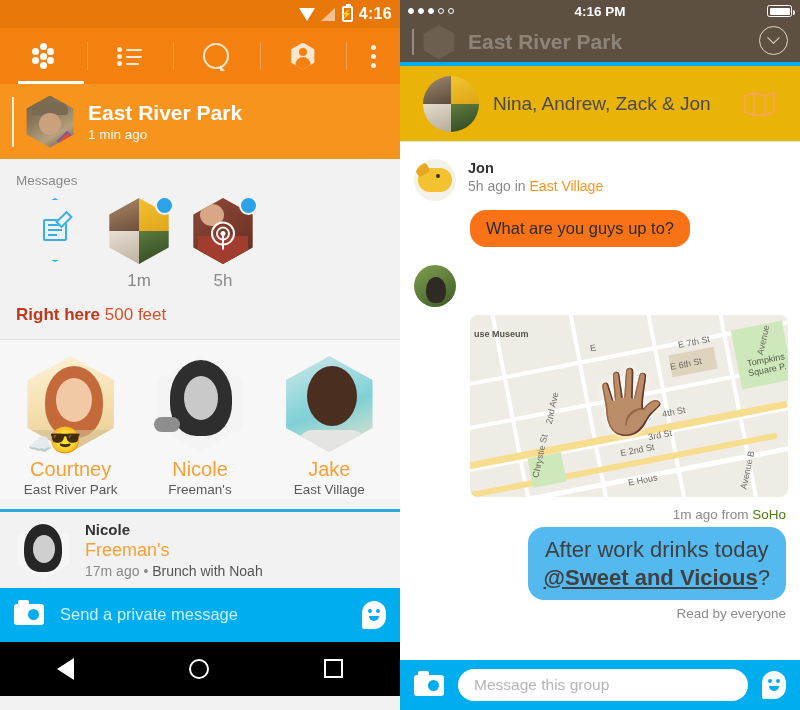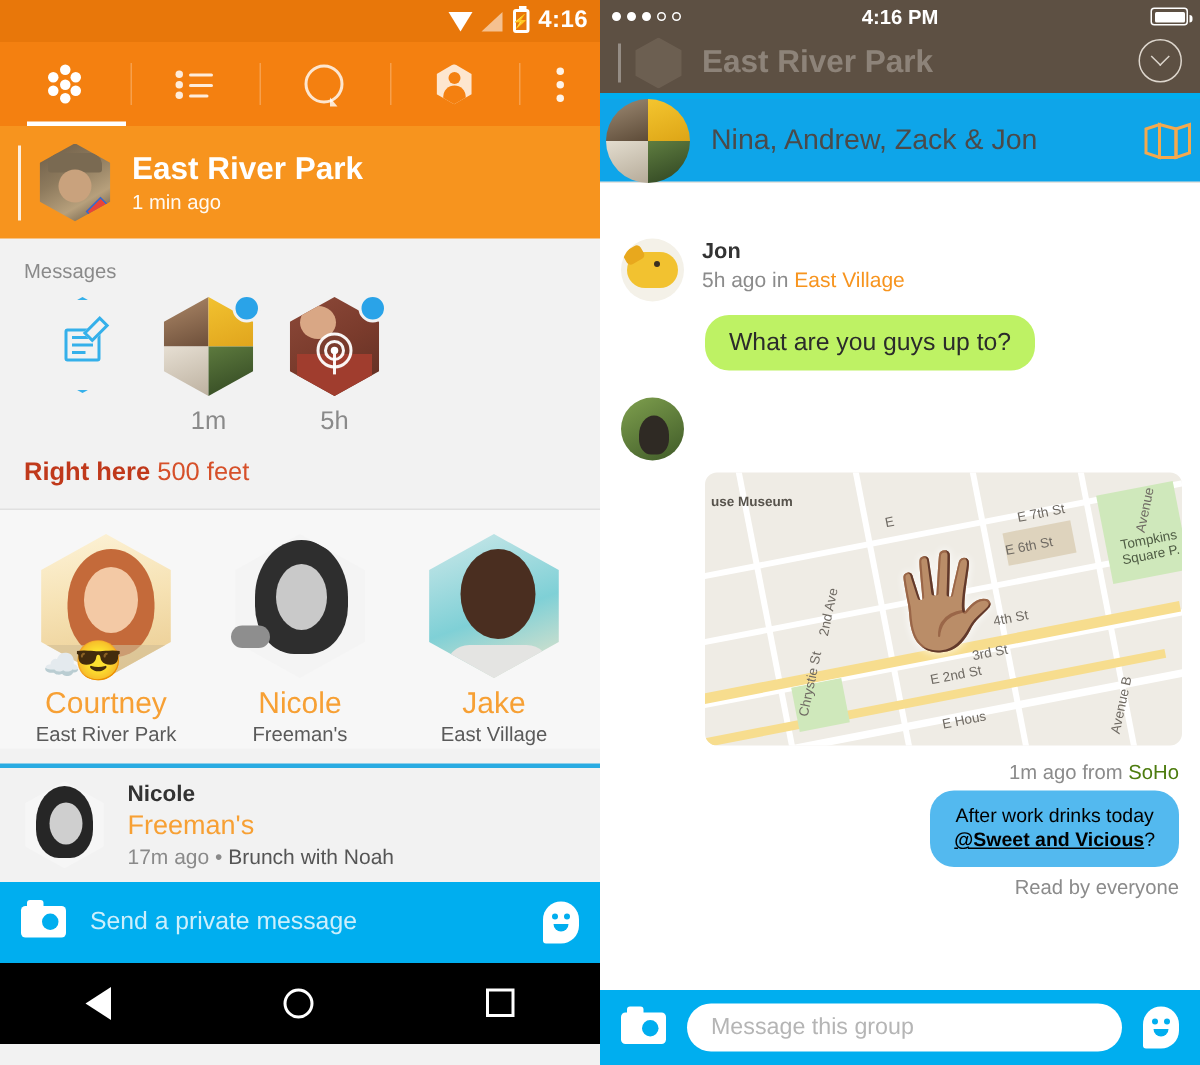--- a/index.html
+++ b/index.html
@@ -152,38 +152,38 @@
   .ios-batt::before { content:""; position:absolute; inset:1.5px; background:#fff; border-radius:1px; }
   .ios-batt::after { content:""; position:absolute; right:-4px; top:3.5px; width:2px; height:5px;
     background:#fff; border-radius:0 2px 2px 0; }
   .chev-circle { position:absolute; right:12px; top:26px; width:29px; height:29px; border-radius:50%;
     border:1.6px solid #ddd6cd; z-index:5; display:flex; align-items:center; justify-content:center; }
   .chev-circle .cv { width:9px; height:9px; border-right:1.8px solid #ddd6cd; border-bottom:1.8px solid #ddd6cd;
     transform:rotate(45deg) translate(-2px,-2px); }
 
   .ios-blue-line { position:absolute; top:62px; left:0; width:400px; height:4px; background:#00aeef; z-index:4; }
 
-  .group-header { position:absolute; top:66px; left:0; width:400px; height:56px; background:#0ea5e9;
-    display:flex; align-items:center; padding:0 4px; border-bottom:1px solid #e6e4e0; z-index:2; }
+  .group-header { position:absolute; top:66px; left:0; width:400px; height:76px; background:#eab308;
+    display:flex; align-items:center; padding:0 23px; border-bottom:1px solid #e6e4e0; z-index:2; }
   .group-av { width:56px; height:56px; flex:0 0 56px; border-radius:50%; overflow:hidden; position:relative; }
   .group-title { margin-left:14px; font-size:19px; color:#4a4a4a; line-height:1.25; flex:1; }
   .map-icon { width:34px; height:26px; position:relative; flex:0 0 34px; }
 
   .ios-thread { position:absolute; top:143px; left:0; width:400px; height:517px; background:#fff; overflow:hidden; }
   .msg-group { padding:16px 0 0 14px; }
   .msg-head { display:flex; align-items:flex-start; }
   .msg-av { width:42px; height:42px; border-radius:50%; overflow:hidden; flex:0 0 42px; position:relative; }
   .msg-meta { margin-left:12px; }
   .msg-author { font-size:14.5px; font-weight:bold; color:#333; line-height:1.25; }
   .msg-sub { font-size:14px; color:#8b8b8b; margin-top:1px; }
   .msg-sub .loc { color:#f7941e; }
-  .bubble-in { display:inline-block; background:#bef264; color:#2b2b2b; border-radius:16px;
+  .bubble-in { display:inline-block; background:#f97316; color:#2b2b2b; border-radius:16px;
     padding:9px 16px; font-size:16.5px; margin:9px 0 0 56px; }
-  .bubble-out { display:inline-block; background:#53b9ef; color:#000000; border-radius:16px;
-    padding:9px 16px; font-size:13px; text-align:center; line-height:1.25; }
+  .bubble-out { display:inline-block; background:#53b9ef; color:#404040; border-radius:16px;
+    padding:9px 16px; font-size:22px; text-align:center; line-height:1.25; }
   .bubble-out u { text-decoration:underline; font-weight:bold; }
   .right-col { text-align:right; padding:0 14px; }
   .right-meta { font-size:13.5px; color:#8b8b8b; margin:10px 0 5px 0; }
   .right-meta .loc { color:#4d7c0f; }
   .read-meta { font-size:13.5px; color:#8b8b8b; margin-top:6px; }
 
   .map-card { margin:8px 0 0 56px; width:318px; height:182px; border-radius:8px; overflow:hidden;
     position:relative; background:#efece5; }
   .map-lbl { position:absolute; font-size:9px; color:#6f6a63; white-space:nowrap; }
   .mapline { position:absolute; background:#fff; }

